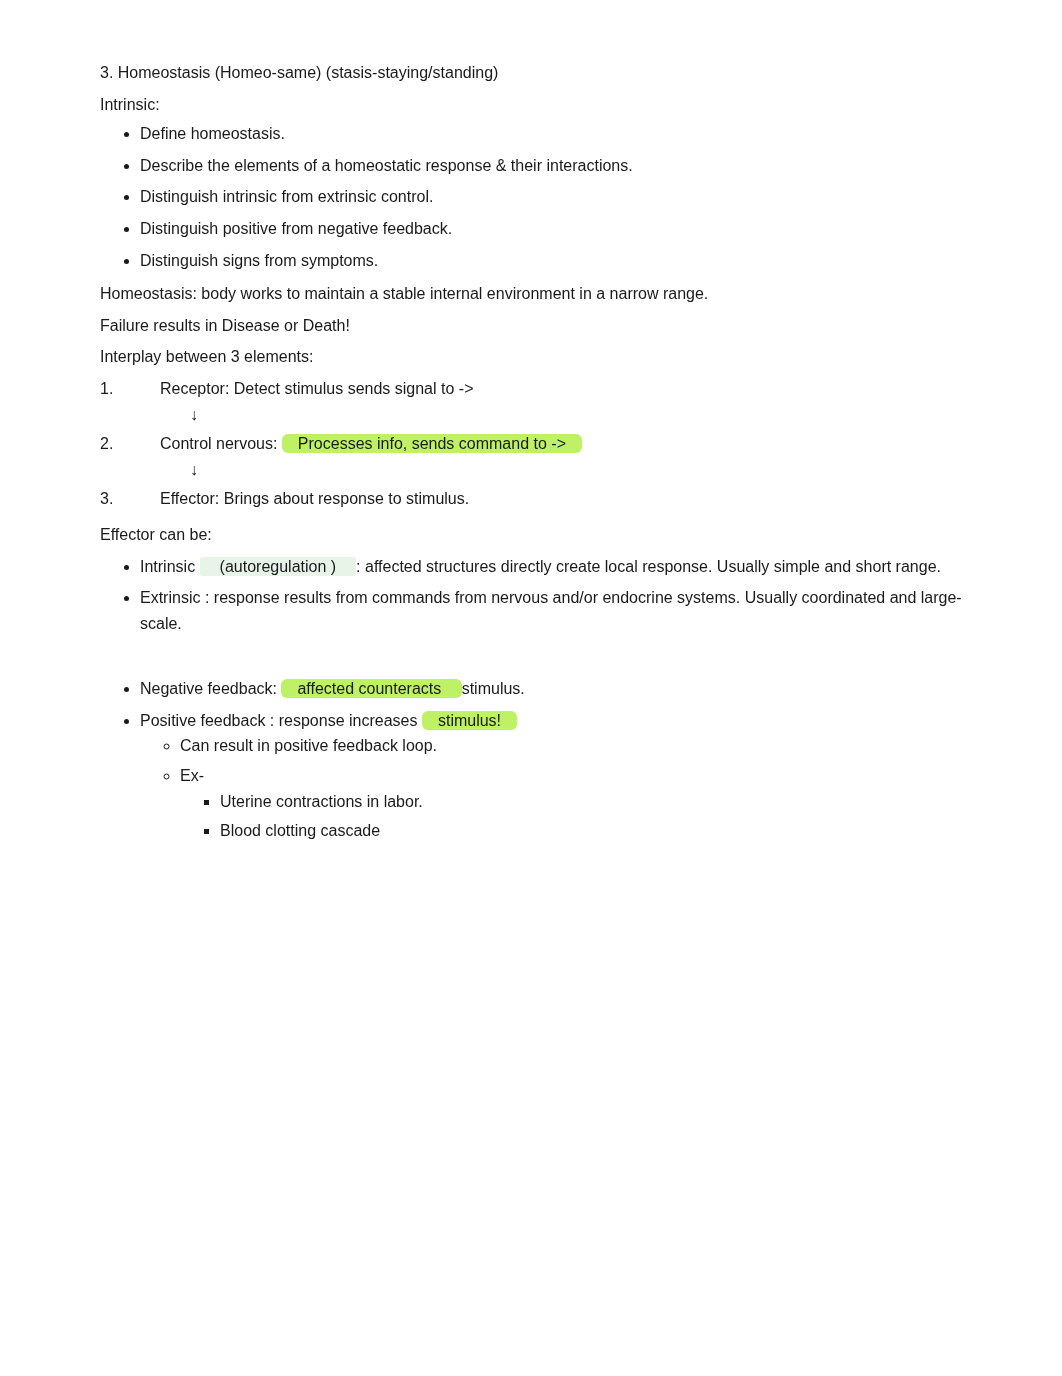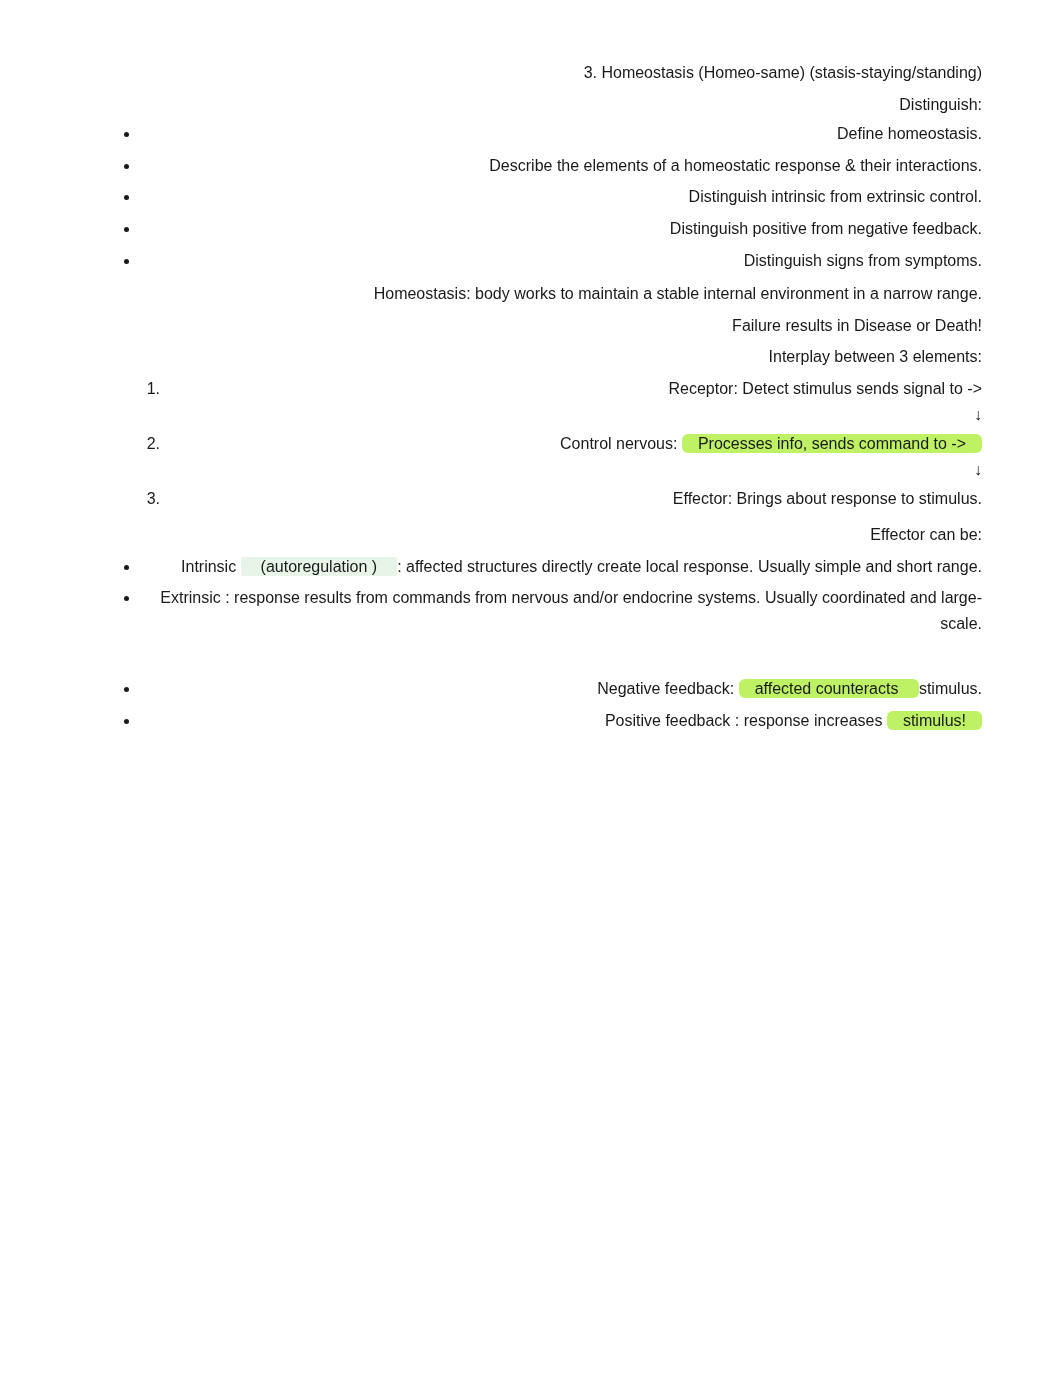--- a/index.html
+++ b/index.html
@@ -1,19 +1,18 @@
 <!DOCTYPE html>
 <html><head>
   <meta charset="utf-8">
   <style>
     * {
       margin: 0;
       padding: 0;
       box-sizing: border-box;
-      text-align: right;
     }
 
     body {
       background: #ffffff;
       font-family: Arial, sans-serif;
       font-size: 16px;
       color: #1a1a1a;
       width: 1062px;
       min-height: 1376px;
       padding: 60px 80px 80px 100px;
@@ -114,21 +113,21 @@
     .feedback-label {
       font-size: 16px;
       margin-bottom: 8px;
     }
   </style>
 </head>
 <body>
 
 <p class="section-title">3. Homeostasis (Homeo-same) (stasis-staying/standing)</p>
 
-<p class="objectives-label">Distinguish:</p>
+<p class="objectives-label">Intrinsic:</p>
 
 <ul class="bullet-list">
   <li>Define homeostasis.</li>
   <li>Describe the elements of a homeostatic response &amp; their interactions.</li>
   <li>Distinguish intrinsic from extrinsic control.</li>
   <li>Distinguish positive from negative feedback.</li>
   <li>Distinguish signs from symptoms.</li>
 </ul>
 
 <p class="paragraph">Homeostasis: body works to maintain a stable internal environment in a narrow range.</p>
@@ -172,15 +171,24 @@
 </ul>
 
 <div class="feedback-section">
 
   <ul class="bullet-list">
     <li>
       <span>Negative feedback: </span><span class="highlighted-blue"> affected counteracts </span><span> stimulus.</span>
     </li>
     <li>
       <span>Positive feedback</span><span> : response increases </span><span class="highlighted-blue"> stimulus!</span>
+      <ul class="sub-bullet-list">
+        <li>Can result in positive feedback loop.</li>
+        <li>Ex-
+          <ul class="square-bullet-list">
+            <li>Uterine contractions in labor.</li>
+            <li>Blood clotting cascade</li>
+          </ul>
+        </li>
+      </ul>
     </li>
   </ul>
 </div>
 
 </body></html>

